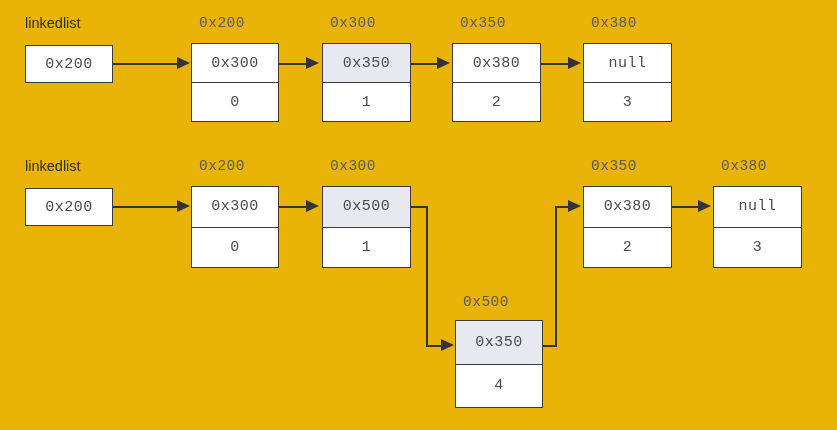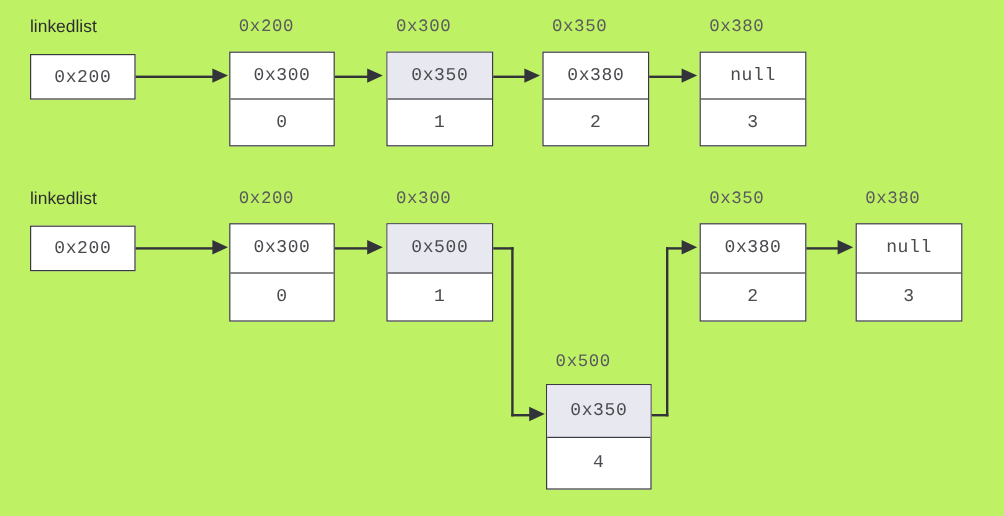--- a/index.html
+++ b/index.html
@@ -4,21 +4,21 @@
 <style>
   html, body {
     margin: 0;
     padding: 0;
     background: #ffffff;
   }
   #canvas {
     position: relative;
     width: 837px;
     height: 430px;
-    background: #bef264;
+    background: #eab308;
     overflow: hidden;
     font-family: "Liberation Sans", sans-serif;
   }
 
   
   .addr-label {
     position: absolute;
     font-family: "Liberation Mono", monospace;
     font-size: 14.5px;
     color: #5a5a5e;

